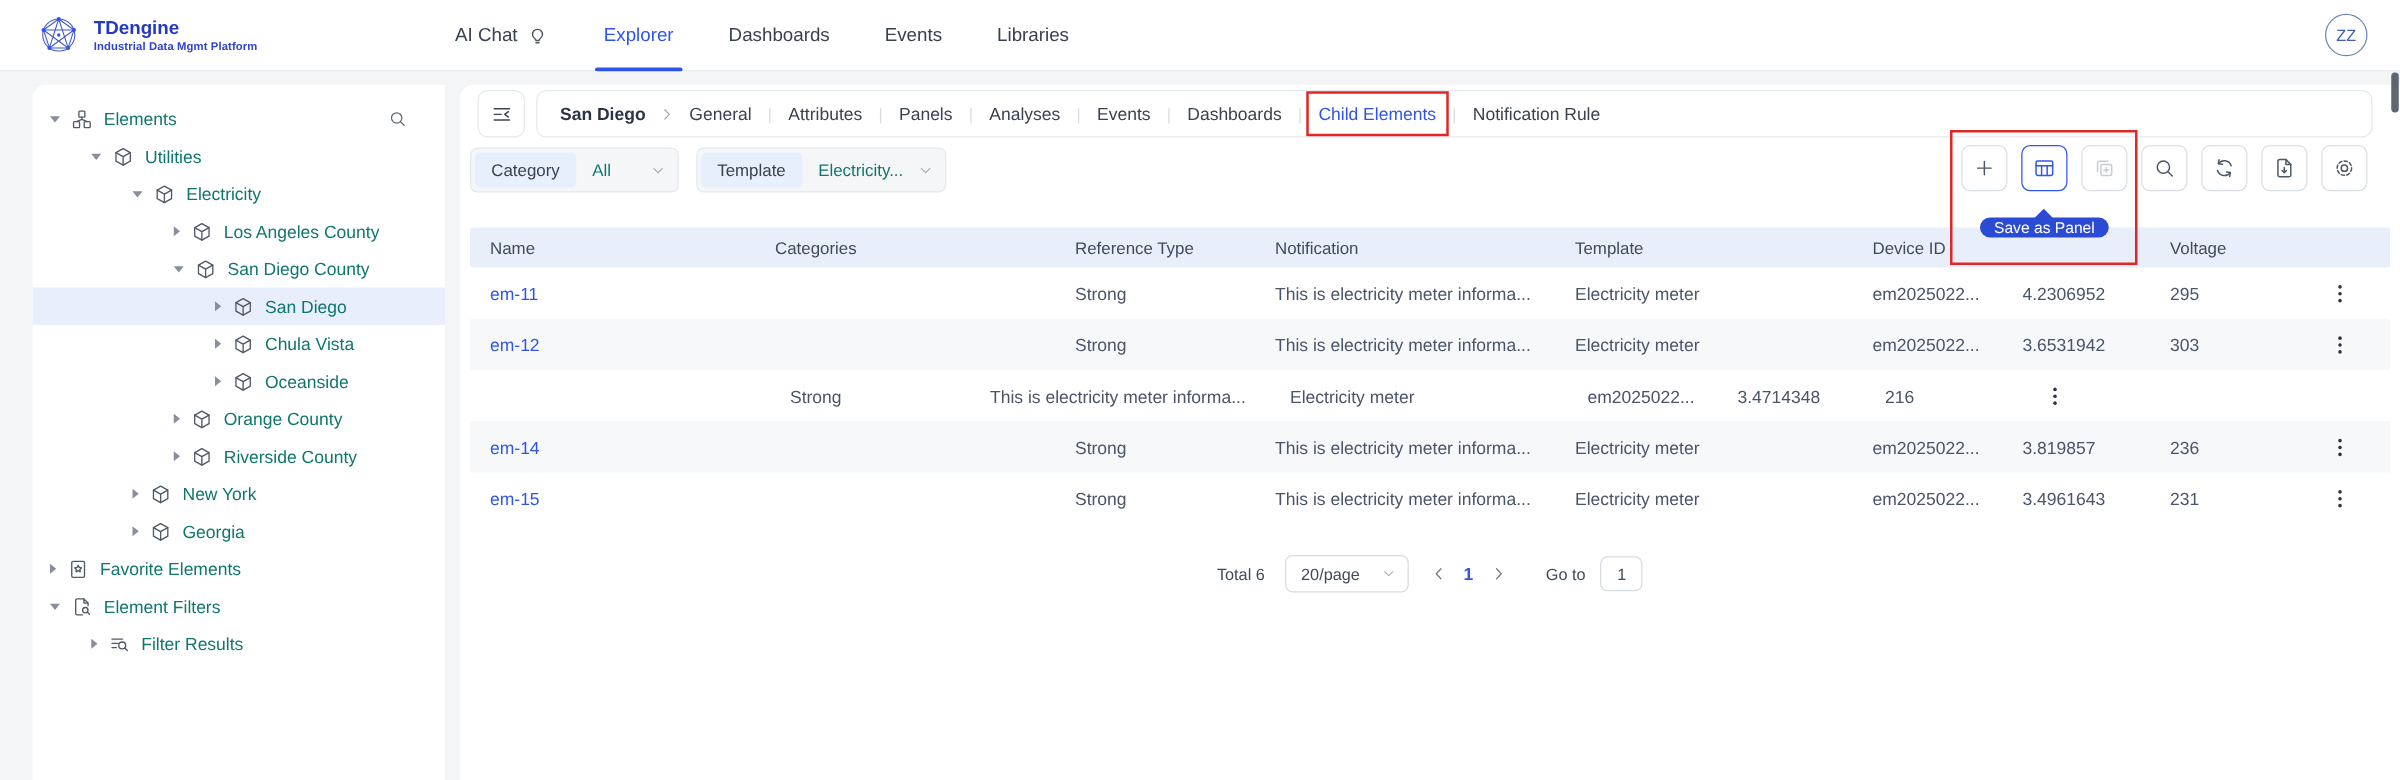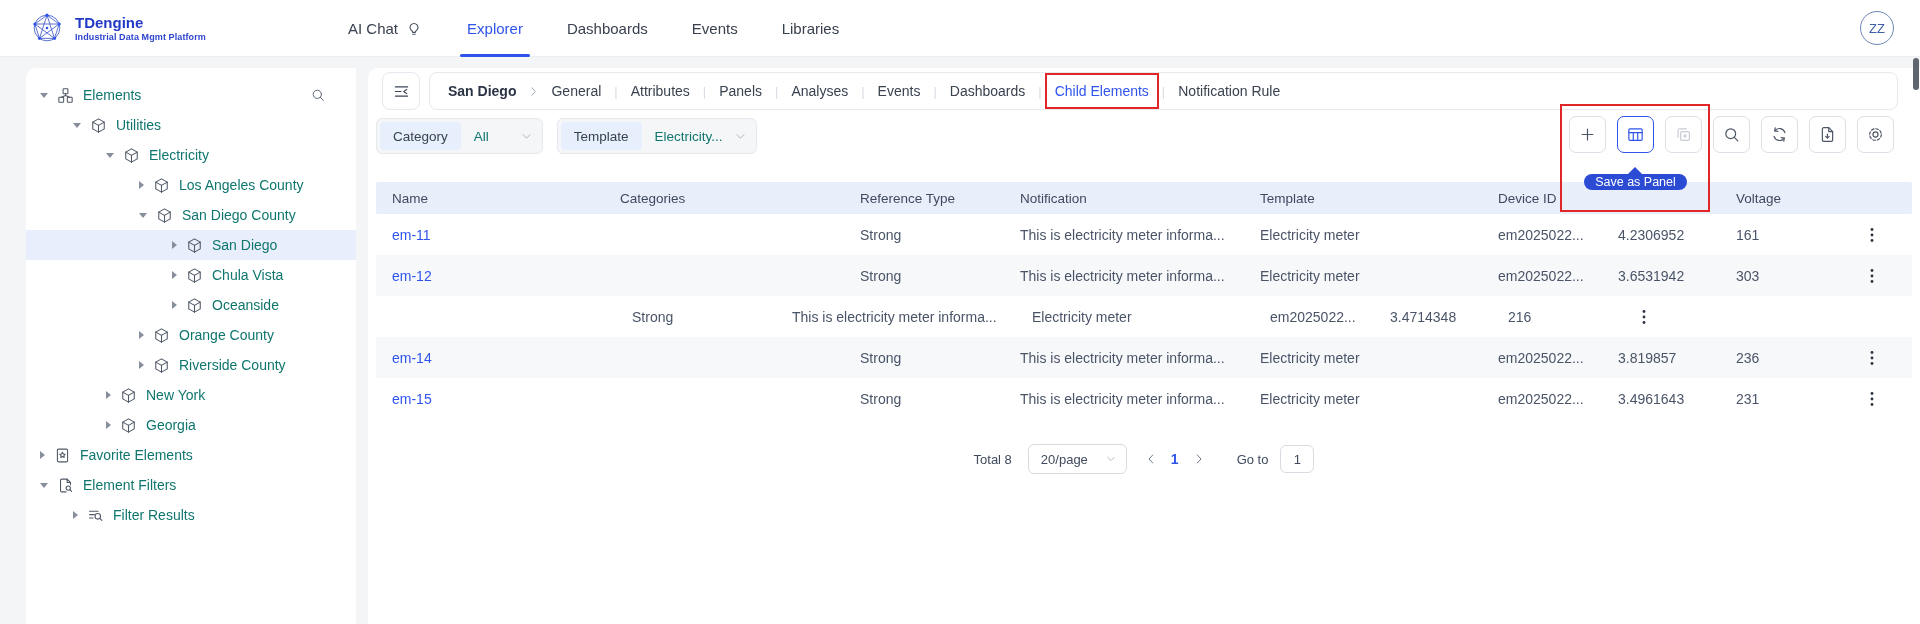--- a/index.html
+++ b/index.html
@@ -7,21 +7,21 @@
   body {
     font-family: "Liberation Sans", sans-serif;
     background:#f3f5f7; position:relative; overflow:hidden; color:#3d4557;
   }
   
   .topbar{position:absolute;left:0;top:0;width:1920px;height:57px;background:#fff;border-bottom:1px solid #eceef2;z-index:10}
   .brand{position:absolute;left:28px;top:9px;display:flex;align-items:center;gap:9px}
   .logo svg{width:38px;height:38px;display:block}
   .brand-name{font-size:15px;font-weight:bold;color:#2239c6;line-height:1.2}
   .brand-sub{font-size:9px;font-weight:bold;color:#2d44cd;letter-spacing:.1px}
-  .main-nav{position:absolute;left:348px;top:0;height:57px;display:flex;align-items:stretch;gap:44px}
+  .main-nav{position:absolute;left:364px;top:0;height:57px;display:flex;align-items:stretch;gap:44px}
   .nav-item{display:flex;align-items:center;font-size:15px;color:#39414f;position:relative;cursor:pointer;white-space:nowrap}
   .nav-item.active{color:#2f54eb}
   .nav-item.active::after{content:"";position:absolute;left:-7px;right:-7px;bottom:0;height:3px;background:#2f54eb;border-radius:2px}
   .nav-icon{width:18px;height:18px;color:#4a5260;margin-left:7px;display:inline-flex}
   .avatar{position:absolute;right:26px;top:11px;width:34px;height:34px;border:1.5px solid #6e87b8;border-radius:50%;display:flex;align-items:center;justify-content:center;font-size:13px;color:#3f5fa8;background:#fff;cursor:pointer}
   
   .sidebar{position:absolute;left:26px;top:68px;width:330px;bottom:0;background:#fff;border-radius:10px 0 0 0;z-index:2}
   .tree{padding-top:12px}
   .tree-row{height:30px;display:flex;align-items:center;font-size:14px;color:#0f766e;position:relative;cursor:pointer;white-space:nowrap}
   .tree-row.selected{background:#e8eefb}
@@ -436,21 +436,21 @@
       </div>
     <div class="tbody">
         <div class="trow">
           <div class="td link" style="width: 228px;">em-11</div>
           <div class="td" style="width: 240px;"></div>
           <div class="td" style="width: 160px;">Strong</div>
           <div class="td" style="width: 240px;">This is electricity meter informa...</div>
           <div class="td" style="width: 238px;">Electricity meter</div>
           <div class="td" style="width: 120px;">em2025022...</div>
           <div class="td" style="width: 118px;">4.2306952</div>
-          <div class="td" style="width: 112px;">161</div>
+          <div class="td" style="width: 112px;">295</div>
           <div class="td actions" style="width: 80px;">
             <span class="kebab" style="display: inline-flex;">
               <svg viewBox="0 0 24 24" fill="none" stroke="currentColor" stroke-width="1.5" stroke-linecap="round" stroke-linejoin="round">
                 <circle cx="12" cy="5.4" r="1.7" fill="currentColor" stroke="none"></circle>
                 <circle cx="12" cy="12" r="1.7" fill="currentColor" stroke="none"></circle>
                 <circle cx="12" cy="18.6" r="1.7" fill="currentColor" stroke="none"></circle>
               </svg>
             </span>
           </div>
         </div>
@@ -526,21 +526,21 @@
                 <circle cx="12" cy="12" r="1.7" fill="currentColor" stroke="none"></circle>
                 <circle cx="12" cy="18.6" r="1.7" fill="currentColor" stroke="none"></circle>
               </svg>
             </span>
           </div>
         </div>
       </div>
   </div>
 
   <div class="pagination">
-    <span class="pg-total">Total 8</span>
+    <span class="pg-total">Total 6</span>
     <div class="pg-size">
       <span>20/page</span>
       <span class="pg-chev">
           <svg viewBox="0 0 24 24" fill="none" stroke="currentColor" stroke-width="1.5" stroke-linecap="round" stroke-linejoin="round">
             <path d="M6.5 9.2 12 14.7l5.5-5.5"></path>
           </svg>
         </span>
     </div>
     <span class="pg-arrow">
         <svg viewBox="0 0 24 24" fill="none" stroke="currentColor" stroke-width="1.5" stroke-linecap="round" stroke-linejoin="round">

